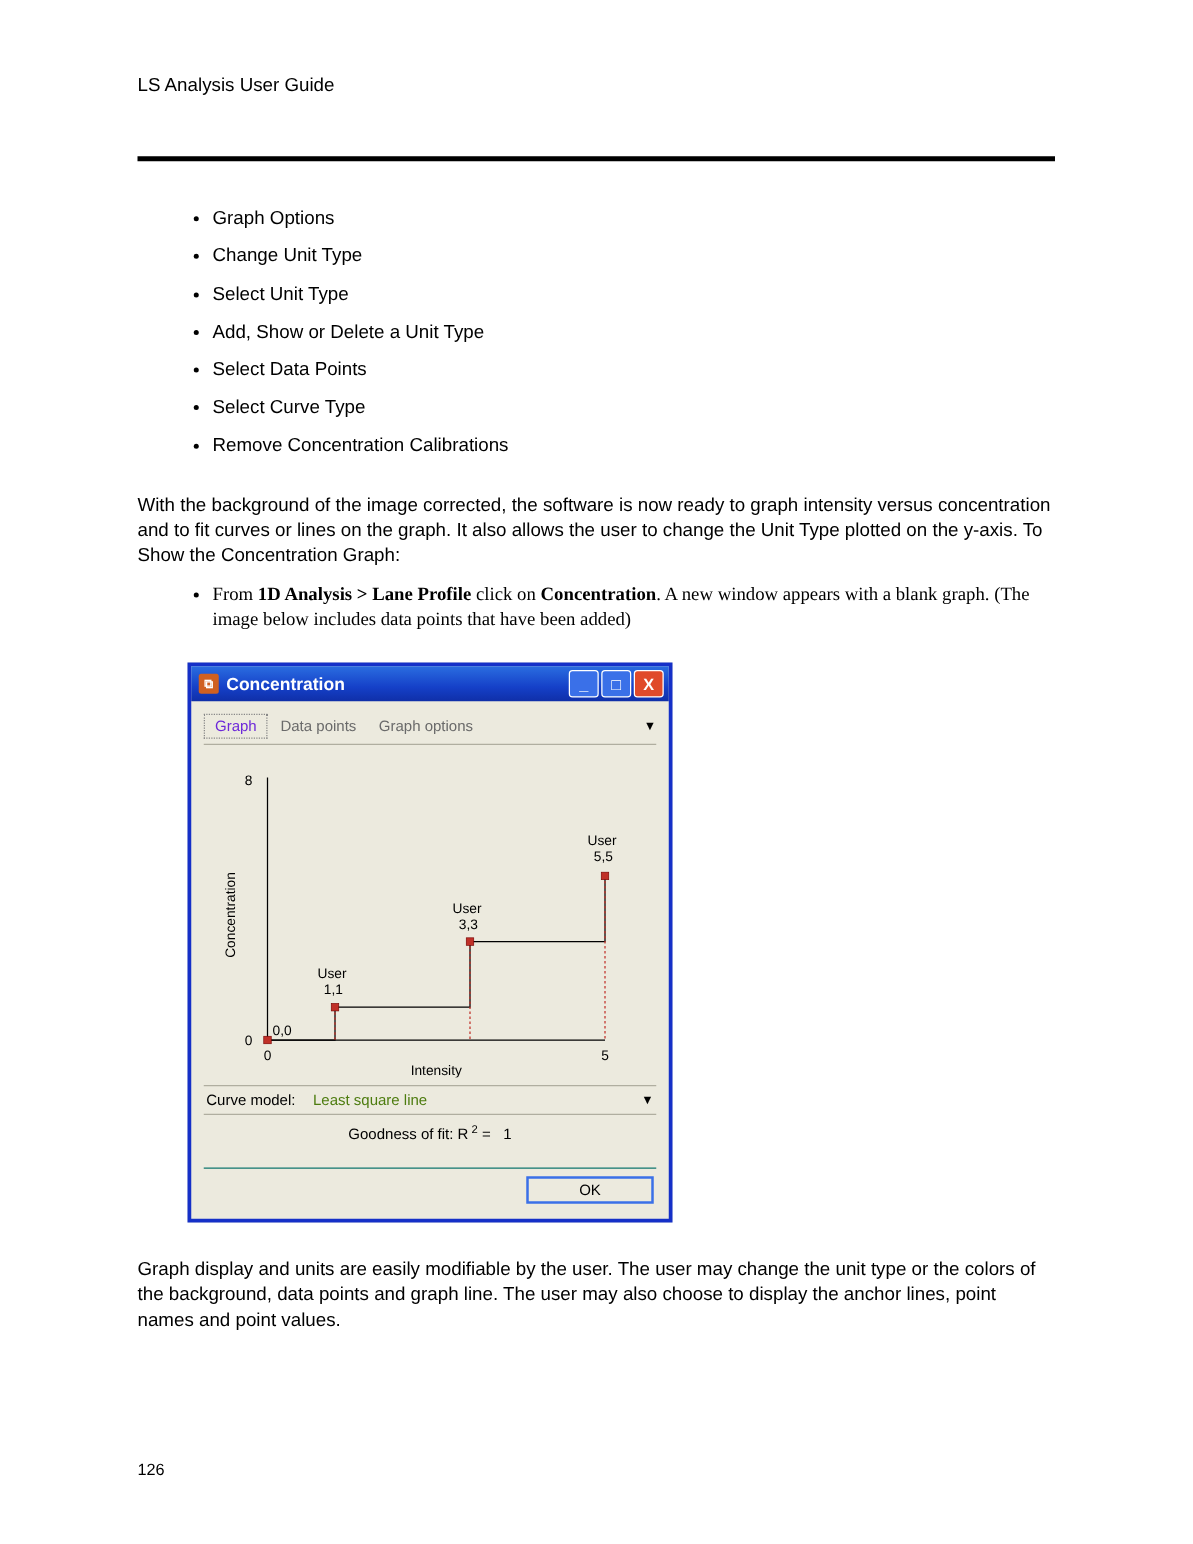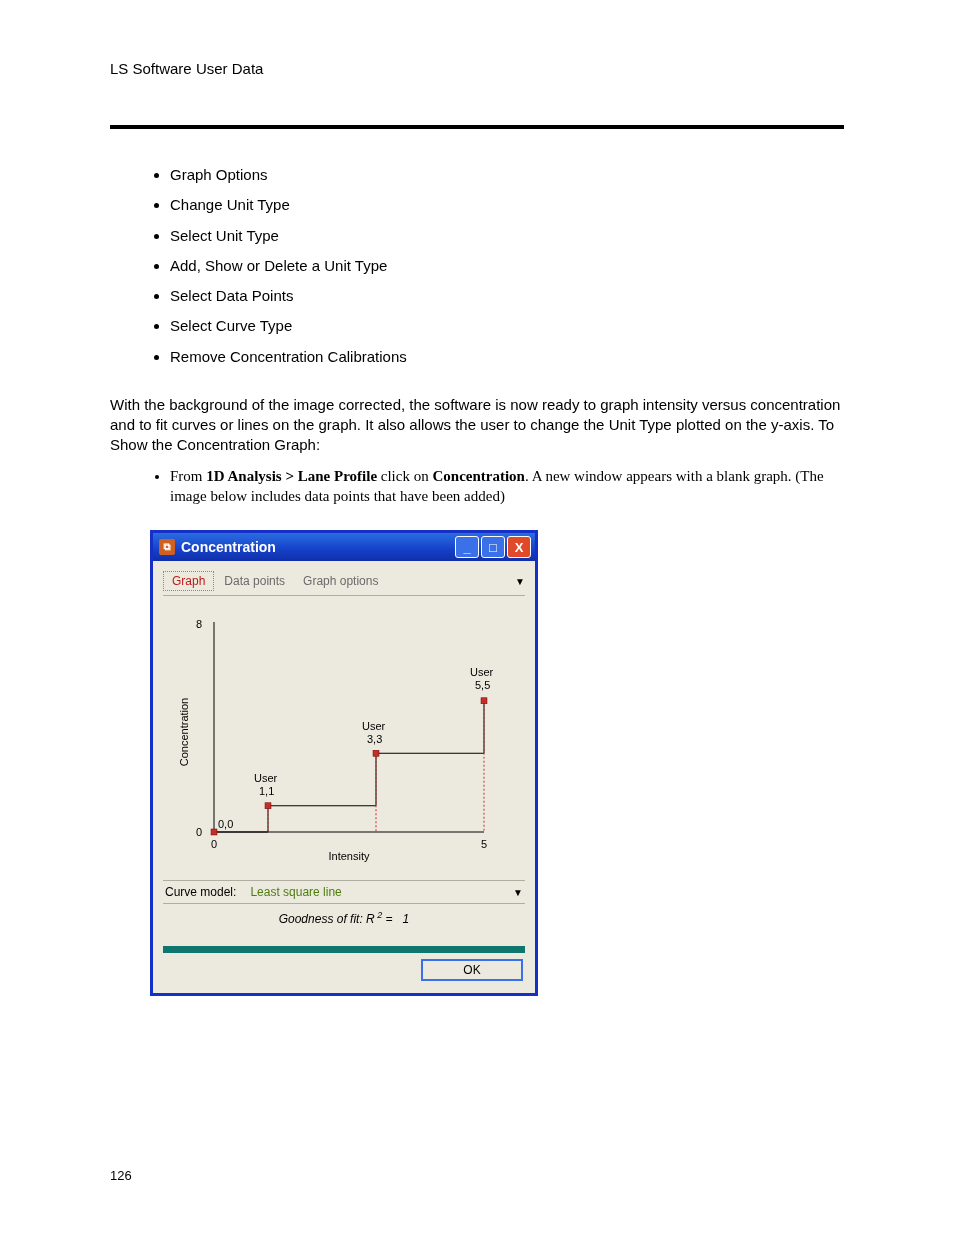--- a/index.html
+++ b/index.html
@@ -115,21 +115,21 @@
     color: #6a6a6a;
     border-bottom: 1px solid #b0aea0;
     padding-bottom: 4px;
     margin-bottom: 6px;
   }
   .tab {
     padding: 2px 8px;
     margin-right: 2px;
   }
   .tab.active {
-    color: #b91c1c;
+    color: #6d28d9;
     border: 1px dotted #888;
     background: #eceade;
   }
   .tab-drop {
     margin-left: auto;
     font-size: 10px;
     color: #000;
   }
 
   .chart-area {
@@ -149,40 +149,39 @@
   .anchor-line { stroke: #c03028; stroke-width: 1; stroke-dasharray: 2 2; }
   .pt { fill: #c03028; stroke: #700; stroke-width: 0.5; }
 
   .curve-row {
     display: flex;
     align-items: center;
     font-size: 12px;
     border-top: 1px solid #b0aea0;
     border-bottom: 1px solid #b0aea0;
     padding: 4px 2px;
-    margin-top: 18px;
+    margin-top: 6px;
   }
   .curve-row .lbl { margin-right: 14px; color: #000; }
   .curve-row .val { color: #4d7c0f; }
   .curve-row .drop {
     margin-left: auto;
     font-size: 10px;
   }
   .gof {
     font-size: 12px;
     text-align: center;
     padding: 6px 0 16px 0;
-    font-style: italic;
   }
   .gof sup { font-size: 9px; }
   .btn-row {
     display: flex;
     justify-content: flex-end;
     padding: 6px 2px 0 0;
-    border-top: 7px solid #0f766e;
+    border-top: 1px solid #0f766e;
     margin-top: 4px;
   }
   .ok-btn {
     min-width: 78px;
     padding: 2px 10px;
     font-size: 12px;
     background: #eceade;
     border: 2px solid #3a70e8;
     text-align: center;
   }
@@ -191,21 +190,21 @@
     position: absolute;
     left: 110px;
     bottom: 52px;
     font-size: 13px;
   }
 </style>
 </head>
 <body>
 
 <div class="page">
-  <div class="running-head">LS Software User Data</div>
+  <div class="running-head">LS Analysis User Guide</div>
 
   <hr class="rule">
 
   <ul class="bullets">
     <li>Graph Options</li>
     <li>Change Unit Type</li>
     <li>Select Unit Type</li>
     <li>Add, Show or Delete a Unit Type</li>
     <li>Select Data Points</li>
     <li>Select Curve Type</li>
@@ -287,15 +286,16 @@
       <div class="gof">
         <span>Goodness of fit: R</span><sup> 2</sup><span> =</span>&nbsp;&nbsp;&nbsp;<span>1</span>
       </div>
 
       <div class="btn-row">
         <div class="ok-btn">OK</div>
       </div>
     </div>
   </div>
 
+  <p class="body">Graph display and units are easily modifiable by the user. The user may change the unit type or the colors of the background, data points and graph line. The user may also choose to display the anchor lines, point names and point values.</p>
 
   <div class="page-num">126</div>
 </div>
 
 </body></html>

